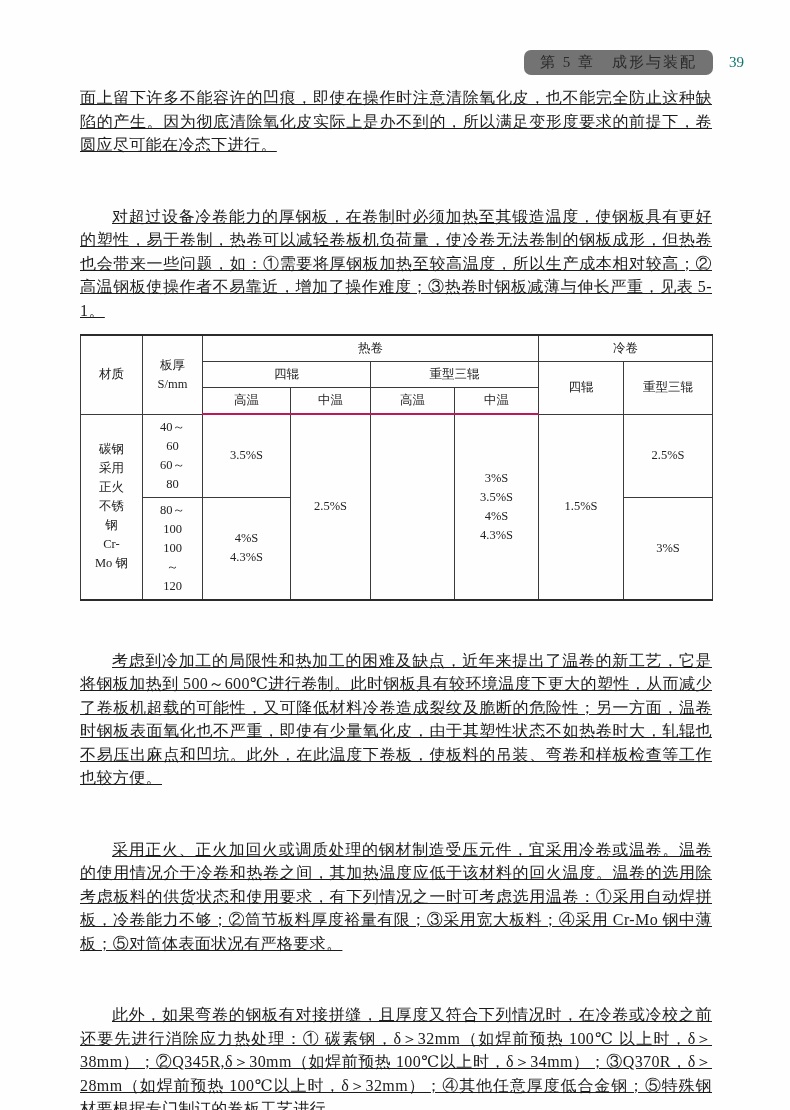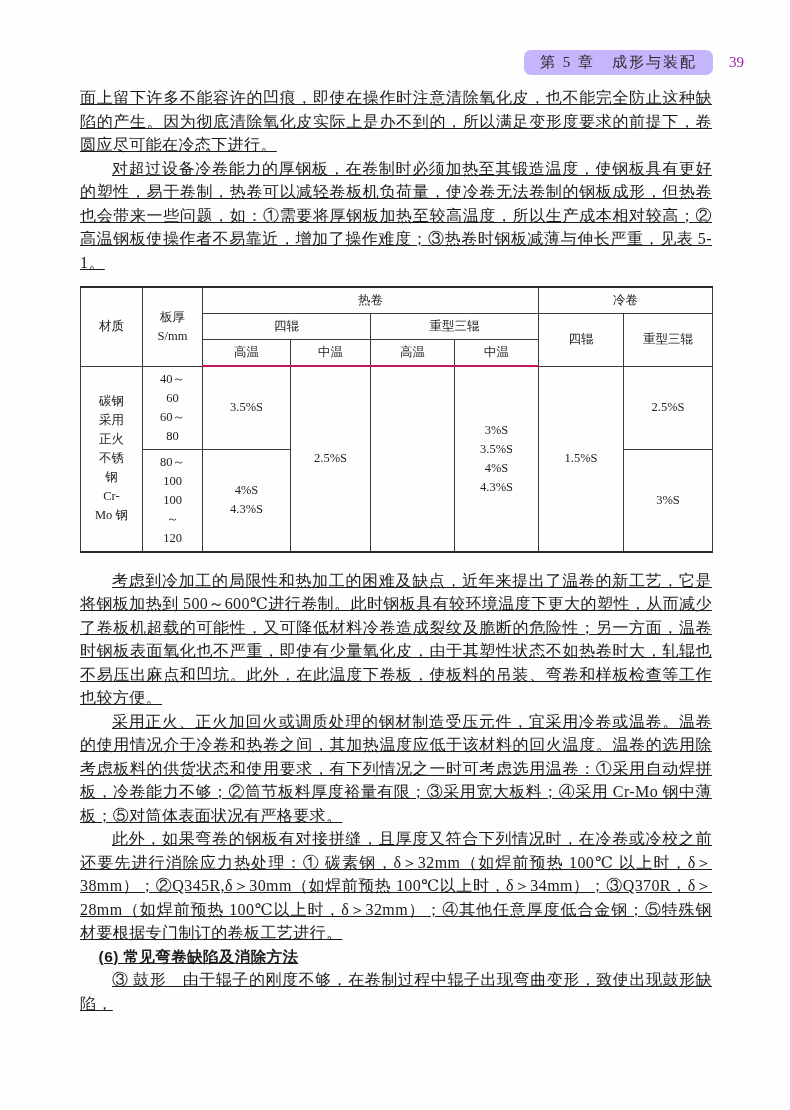--- a/index.html
+++ b/index.html
@@ -20,46 +20,46 @@
     position: absolute;
     top: 50px;
     left: 80px;
     right: 46px;
     display: flex;
     justify-content: flex-end;
     align-items: center;
     gap: 16px;
   }
   .chapter-chip {
-    background: #c4b5fd;
+    background: #737373;
     border-radius: 7px;
     padding: 3px 16px;
     font-size: 15px;
     letter-spacing: 2px;
     color: #2a2a2a;
   }
   .page-number {
     font-size: 15px;
-    color: #a21caf;
+    color: #0f766e;
   }
   .content {
     position: absolute;
     top: 86px;
     left: 80px;
     width: 632px;
   }
   .content p {
     margin: 0;
     font-size: 16px;
     line-height: 23.5px;
     text-align: justify;
     letter-spacing: 0.4px;
     text-decoration: underline;
   }
-  .content p.indent { text-indent: 2em; }
+  .content p.indent { text-indent: 2em; margin-top: 48px; }
   .content p.bold-heading {
     font-weight: bold;
     text-indent: 1.2em;
     font-family: "Liberation Sans", "DejaVu Sans", sans-serif;
     font-size: 15.5px;
   }
   .table-block { margin: 12px 0 16px 0; }
   .table-title {
     text-align: center;
     font-weight: bold;

